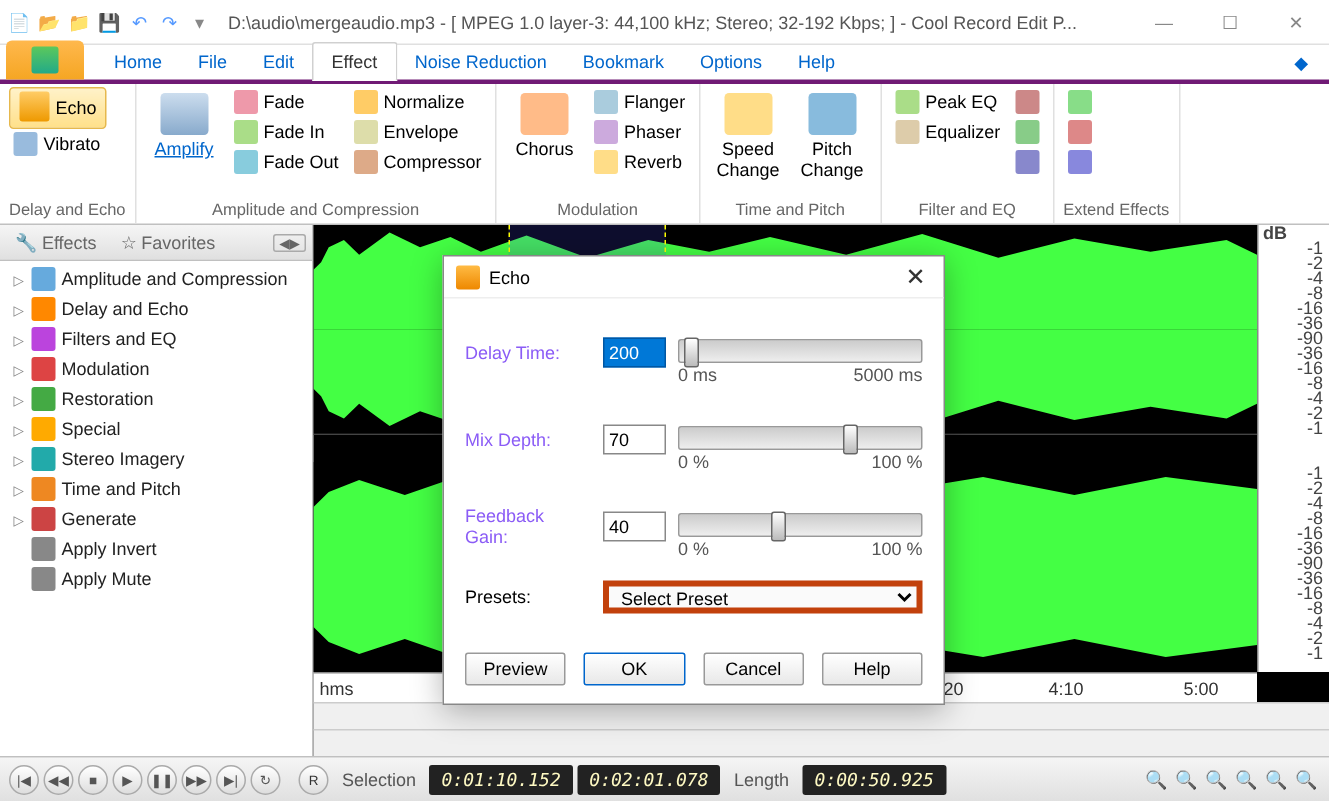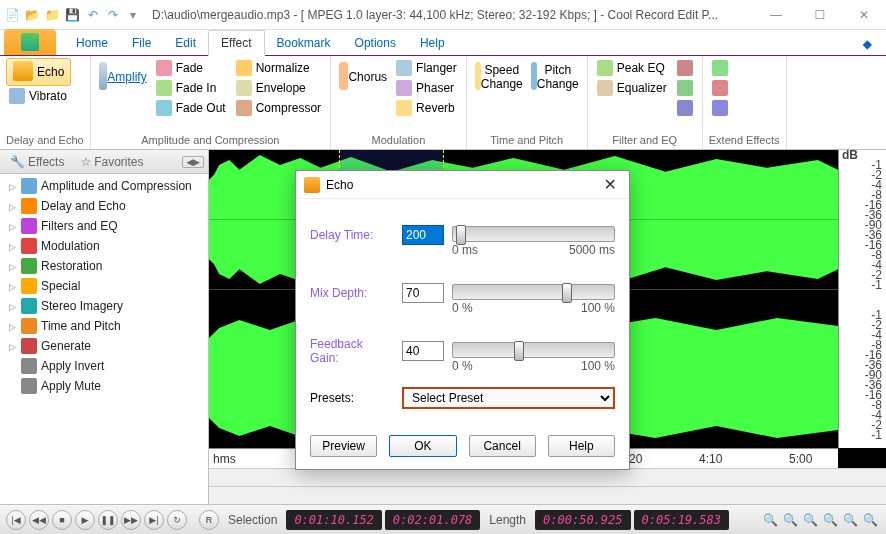--- a/index.html
+++ b/index.html
@@ -7,33 +7,33 @@
 
 
 .titlebar { height: 30px; background: #fff; display: flex; align-items: center; border-bottom: 1px solid #e0e0e0; }
 .titlebar .qat { display: flex; gap: 2px; padding: 0 4px; }
 .titlebar .qat span { width: 18px; height: 18px; display: inline-flex; align-items: center; justify-content: center; }
 .titlebar .title { flex: 1; text-align: left; color: #555; padding-left: 6px; white-space: nowrap; overflow: hidden; text-overflow: ellipsis; }
 .titlebar .winbtns { display: flex; }
 .titlebar .winbtns div { width: 44px; height: 30px; display: flex; align-items: center; justify-content: center; color: #888; }
 
 
-.menutabs { height: 26px; background: #fff; display: flex; align-items: flex-end; border-bottom: 1px solid #701a75; padding-left: 4px; }
+.menutabs { height: 26px; background: #fff; display: flex; align-items: flex-end; border-bottom: 3px solid #701a75; padding-left: 4px; }
 .filemenu { width: 52px; height: 26px; background: linear-gradient(#ffb84d,#f5a623); border-radius: 4px 4px 0 0; display: flex; align-items: center; justify-content: center; margin-right: 8px; }
 .filemenu .cube { width: 18px; height: 18px; background: linear-gradient(#5cc85c,#2a8); border-radius: 2px; }
 .tab { padding: 5px 12px; color: #0066cc; cursor: pointer; }
 .tab.active { border: 1px solid #d0d0d0; border-bottom: 1px solid #fff; background: #fff; border-radius: 2px 2px 0 0; color: #333; margin-bottom: -1px; }
 .helpicon { margin-left: auto; padding: 4px 14px; color: #0066cc; }
 
 
 .ribbon { height: 94px; background: #fff; display: flex; border-bottom: 1px solid #c0c0c0; }
 .group { border-right: 1px solid #e0e0e0; padding: 2px 6px 0; display: flex; flex-direction: column; }
 .group .body { flex: 1; display: flex; align-items: flex-start; gap: 4px; }
 .group .label { text-align: center; color: #666; font-size: 11px; padding: 2px 0 3px; }
-.btn-big { display: flex; flex-direction: row; align-items: center; justify-content: center; width: 52px; padding: 4px 2px; border-radius: 3px; }
+.btn-big { display: flex; flex-direction: column; align-items: center; justify-content: center; width: 52px; padding: 4px 2px; border-radius: 3px; }
 .btn-big.active { background: linear-gradient(#fff2c9,#ffe08a); border: 1px solid #e6b84d; }
 .btn-big .ic { width: 32px; height: 28px; background: #ddd; border-radius: 3px; margin-bottom: 2px; display:flex;align-items:center;justify-content:center; }
 .btn-row { display: flex; align-items: center; gap: 4px; padding: 2px 3px; white-space: nowrap; }
 .btn-row .ic { width: 16px; height: 16px; background: #ccc; border-radius: 2px; }
 .col { display: flex; flex-direction: column; gap: 0; }
 
 
 .main { display: flex; height: 354px; }
 .sidebar { width: 209px; border-right: 1px solid #c0c0c0; background: #fff; display: flex; flex-direction: column; }
 .sbtabs { height: 24px; background: linear-gradient(#f5f5f5,#e0e0e0); border-bottom: 1px solid #c0c0c0; display: flex; align-items: center; gap:4px; padding:0 4px; color:#666; font-size:11px;}
@@ -56,41 +56,41 @@
 .timeline { position:absolute; left:0; right:48px; bottom:36px; height:20px; background:#fff; border-top:1px solid #888; display:flex; align-items:center; font-size:10px; color:#333;}
 .timeline span { position:absolute;text-align:center; }
 .hsbar { position:absolute; left:0; right:0; bottom:18px; height:18px; background:#f0f0f0; border-top:1px solid #ccc; }
 .hsbar2 { position:absolute; left:0; right:0; bottom:0; height:18px; background:#f0f0f0; border-top:1px solid #ccc; }
 .sel-overlay { position:absolute; top:0; bottom:56px; background:rgba(80,80,255,0.18); border-left:1px dashed #ff0; border-right:1px dashed #ff0; }
 
 
 .transport { height: 30px; background: linear-gradient(#f5f5f5,#e0e0e0); border-top: 1px solid #c0c0c0; display:flex; align-items:center; padding:0 6px; gap:3px;}
 .tbtn { width:20px; height:20px; border:1px solid #aaa; border-radius:10px; background:linear-gradient(#fff,#ddd); display:flex; align-items:center; justify-content:center; font-size:9px; color:#555;}
 .tlabel { color:#555; margin:0 6px; }
-.tcd { background:#222; color:#ec4899; font-family:monospace; font-style:italic; padding:3px 8px; border-radius:2px; font-size:12px; }
+.tcd { background:#222; color:#fef9c3; font-family:monospace; font-style:italic; padding:3px 8px; border-radius:2px; font-size:12px; }
 .zoombtns { margin-left:auto; display:flex; gap:2px; }
 .zoombtns span { width:18px; height:18px; color:#0066cc; display:flex;align-items:center;justify-content:center;}
 
 
 .dialog { position:absolute; left:295px; top:170px; width:335px; background:#fff; border:1px solid #888; box-shadow:0 4px 20px rgba(0,0,0,0.3); }
 .dialog .dtitle { height:28px; display:flex; align-items:center; padding:0 8px; border-bottom:1px solid #eee; }
 .dialog .dtitle .dic { width:16px; height:16px; background:linear-gradient(#fb4,#e80); border-radius:2px; margin-right:6px;}
 .dialog .dclose { margin-left:auto; font-size:16px; color:#333; padding:0 4px;}
 .dialog .dbody { padding:14px 14px 10px; }
 .prow { display:flex; align-items:center; margin-bottom:14px; gap:8px;}
 .prow label { width:84px; color:#8b5cf6; }
 .prow input[type=text] { width:42px; border:1px solid #888; padding:2px 3px; font-size:12px; }
 .prow input.sel { background:#0078d7; color:#fff; border:1px solid #0057a3;}
 .slwrap { flex:1;margin-top:13px; }
 .slider { height:16px; position:relative; background:linear-gradient(#ccc,#eee); border:1px solid #999; border-radius:2px; }
 .slider .thumb { position:absolute; top:-2px; width:10px; height:20px; background:linear-gradient(#fff,#bbb); border:1px solid #666; border-radius:2px;}
 .sllabels { display:flex; justify-content:space-between; font-size:10px; color:#555; margin-top:1px;}
 .drow { display:flex; align-items:center; gap:8px; margin-bottom:8px;}
 .drow label { width:84px; }
-.drow select { flex:1; height:22px; border:2px solid #c2410c; background:#fafafa; padding:0 4px;}
+.drow select { flex:1; height:22px; border:4px solid #c2410c; background:#fafafa; padding:0 4px;}
 .dbtns { display:flex; gap:12px; padding:8px 14px 12px; }
 .dbtn { width:68px; height:22px; border:1px solid #999; background:linear-gradient(#fff,#e8e8e8); border-radius:2px; display:flex;align-items:center;justify-content:center;}
 .dbtn.primary { border:1.5px solid #0066cc; }
 </style>
 </head>
 <body>
 
 <div class="titlebar">
   <div class="qat">
     <span>📄</span>
@@ -110,20 +110,21 @@
 </div>
 
 <div class="menutabs">
   <div class="filemenu">
       <div class="cube"></div>
     </div>
   <div class="tab">Home</div>
   <div class="tab">File</div>
   <div class="tab">Edit</div>
   <div class="tab active">Effect</div>
+  <div class="tab">Noise Reduction</div>
   <div class="tab">Bookmark</div>
   <div class="tab">Options</div>
   <div class="tab">Help</div>
   <div class="helpicon">◆</div>
 </div>
 
 <div class="ribbon">
   <div class="group">
     <div class="body">
         <div class="col">
@@ -400,21 +401,20 @@
   <div class="tbtn">▶▶</div>
   <div class="tbtn">▶|</div>
   <div class="tbtn">↻</div>
   <div style="width:6px"></div>
   <div class="tbtn" style="color:#333">R</div>
   <span class="tlabel">Selection</span>
   <span class="tcd">0:01:10.152</span>
   <span class="tcd">0:02:01.078</span>
   <span class="tlabel">Length</span>
   <span class="tcd">0:00:50.925</span>
-  <span class="tcd">0:05:19.583</span>
   <div class="zoombtns">
     <span>🔍</span>
     <span>🔍</span>
     <span>🔍</span>
     <span>🔍</span>
     <span>🔍</span>
     <span>🔍</span>
   </div>
 </div>
 

